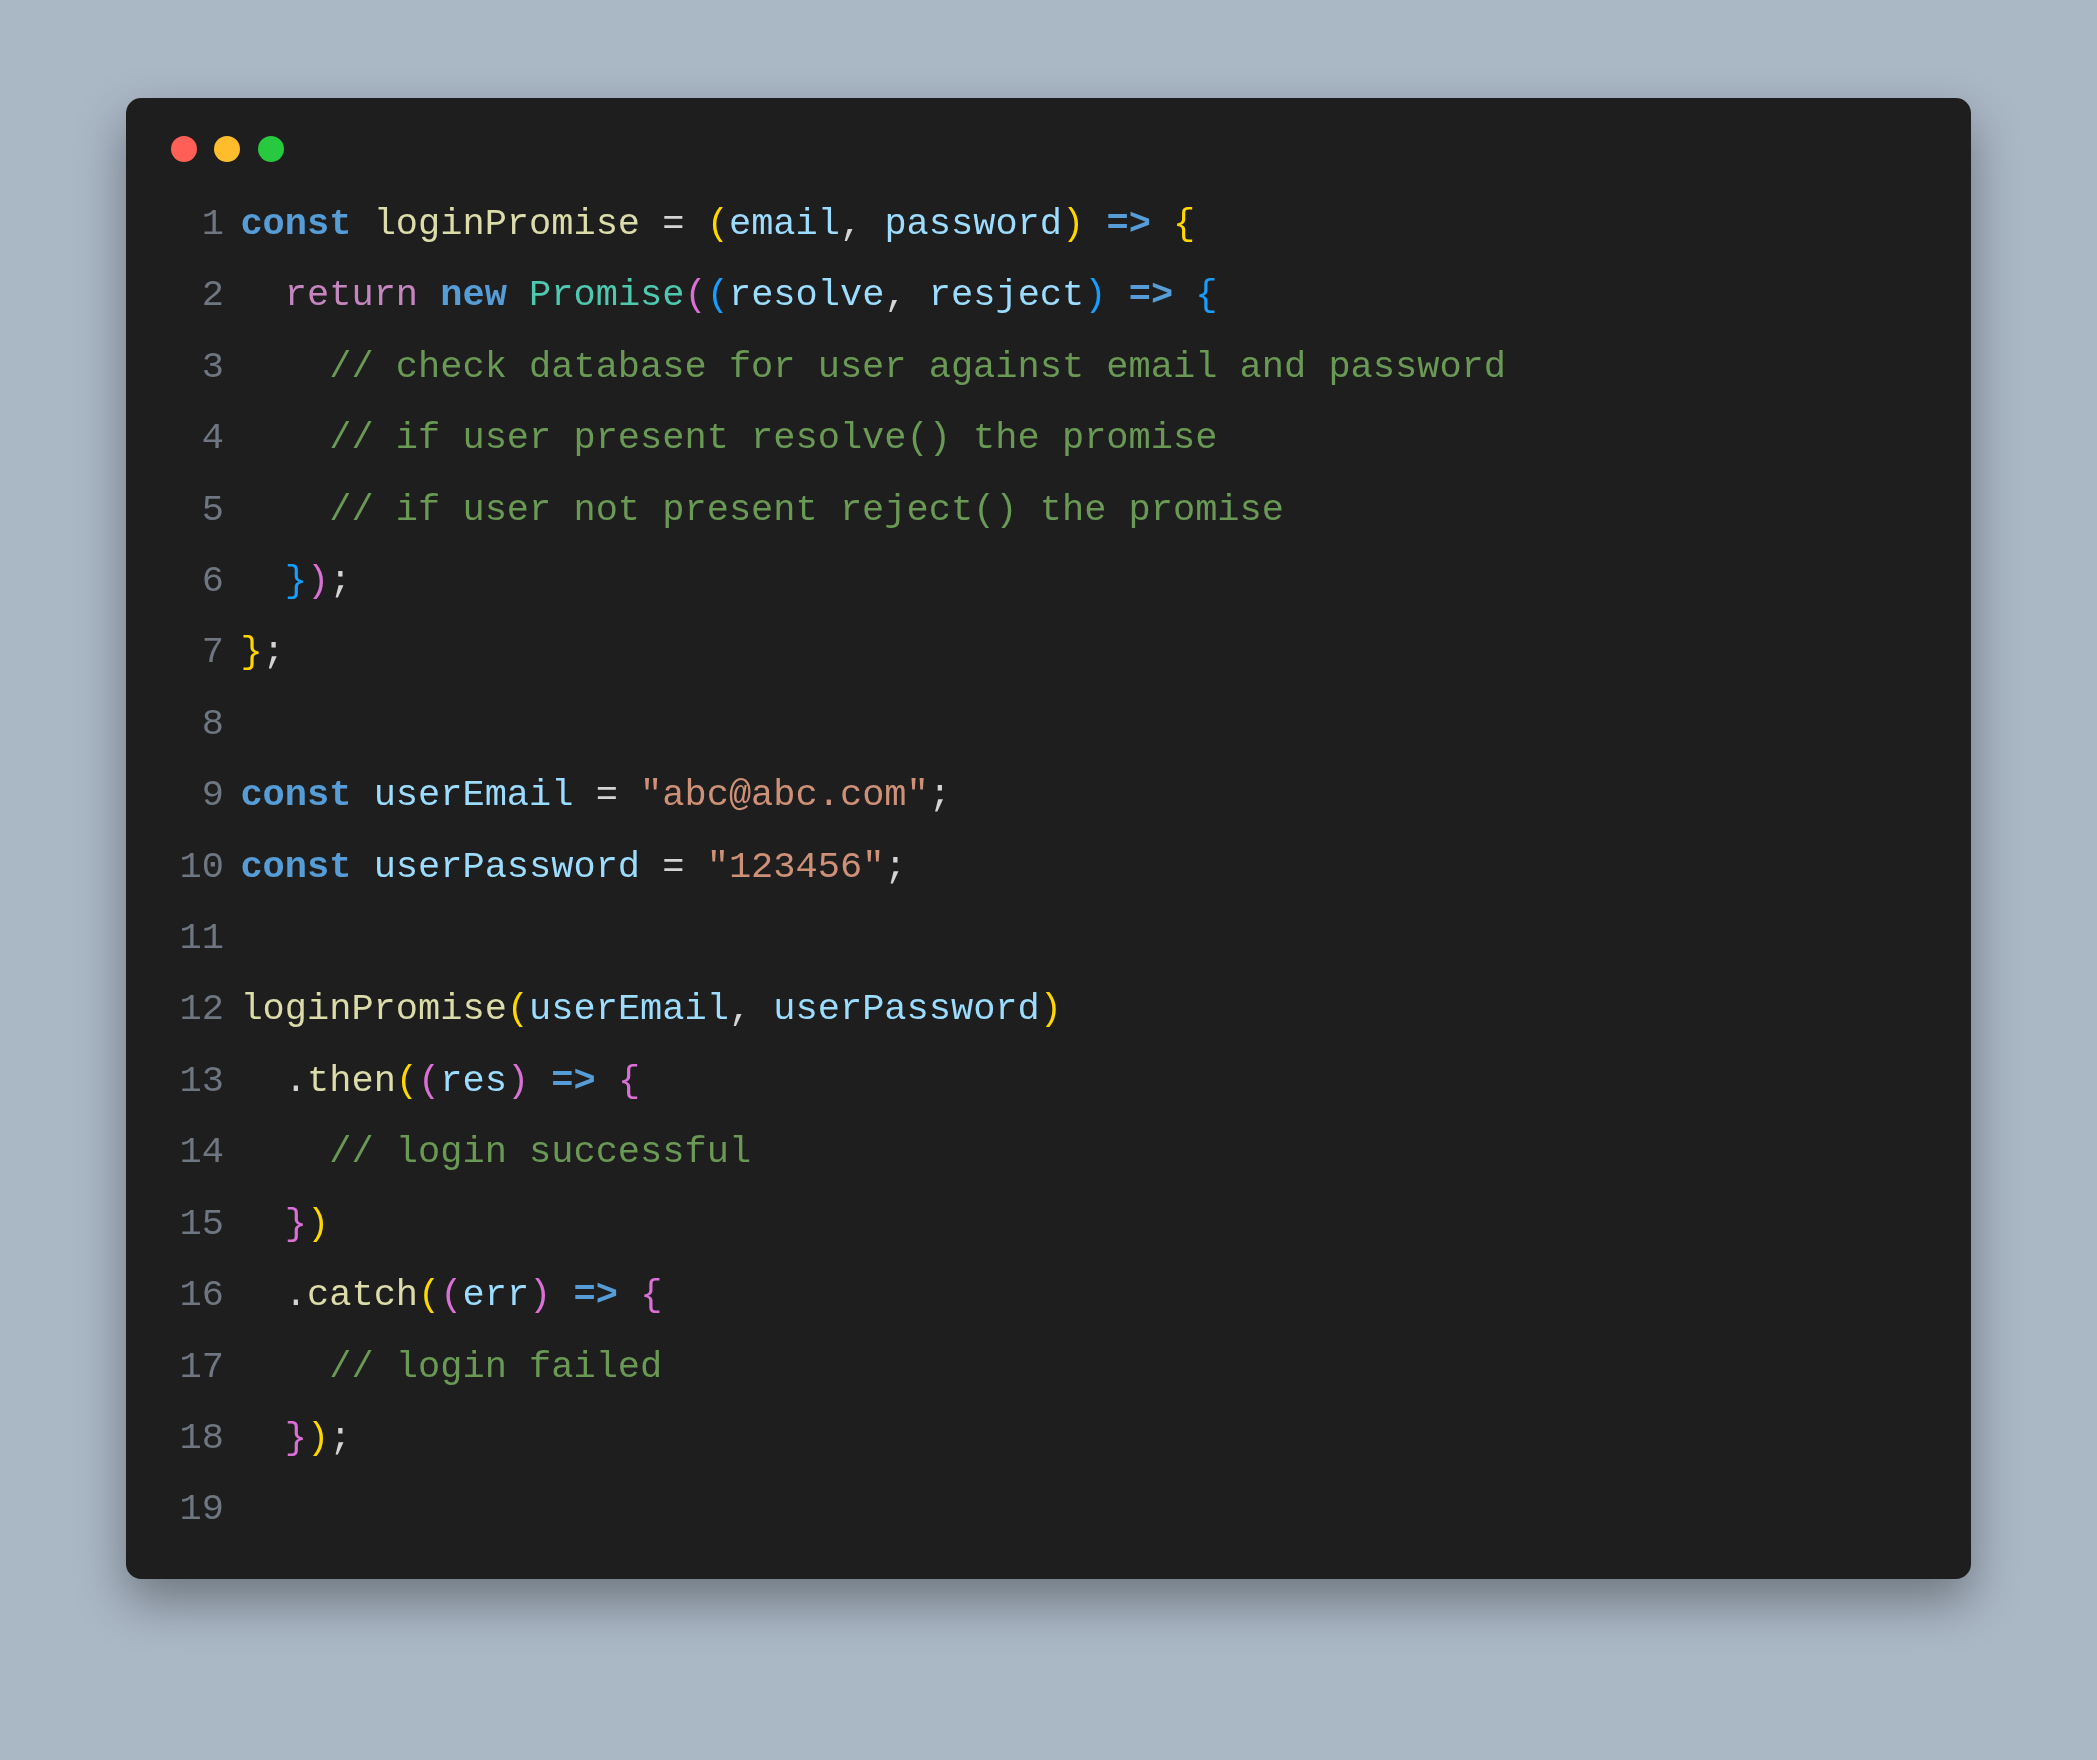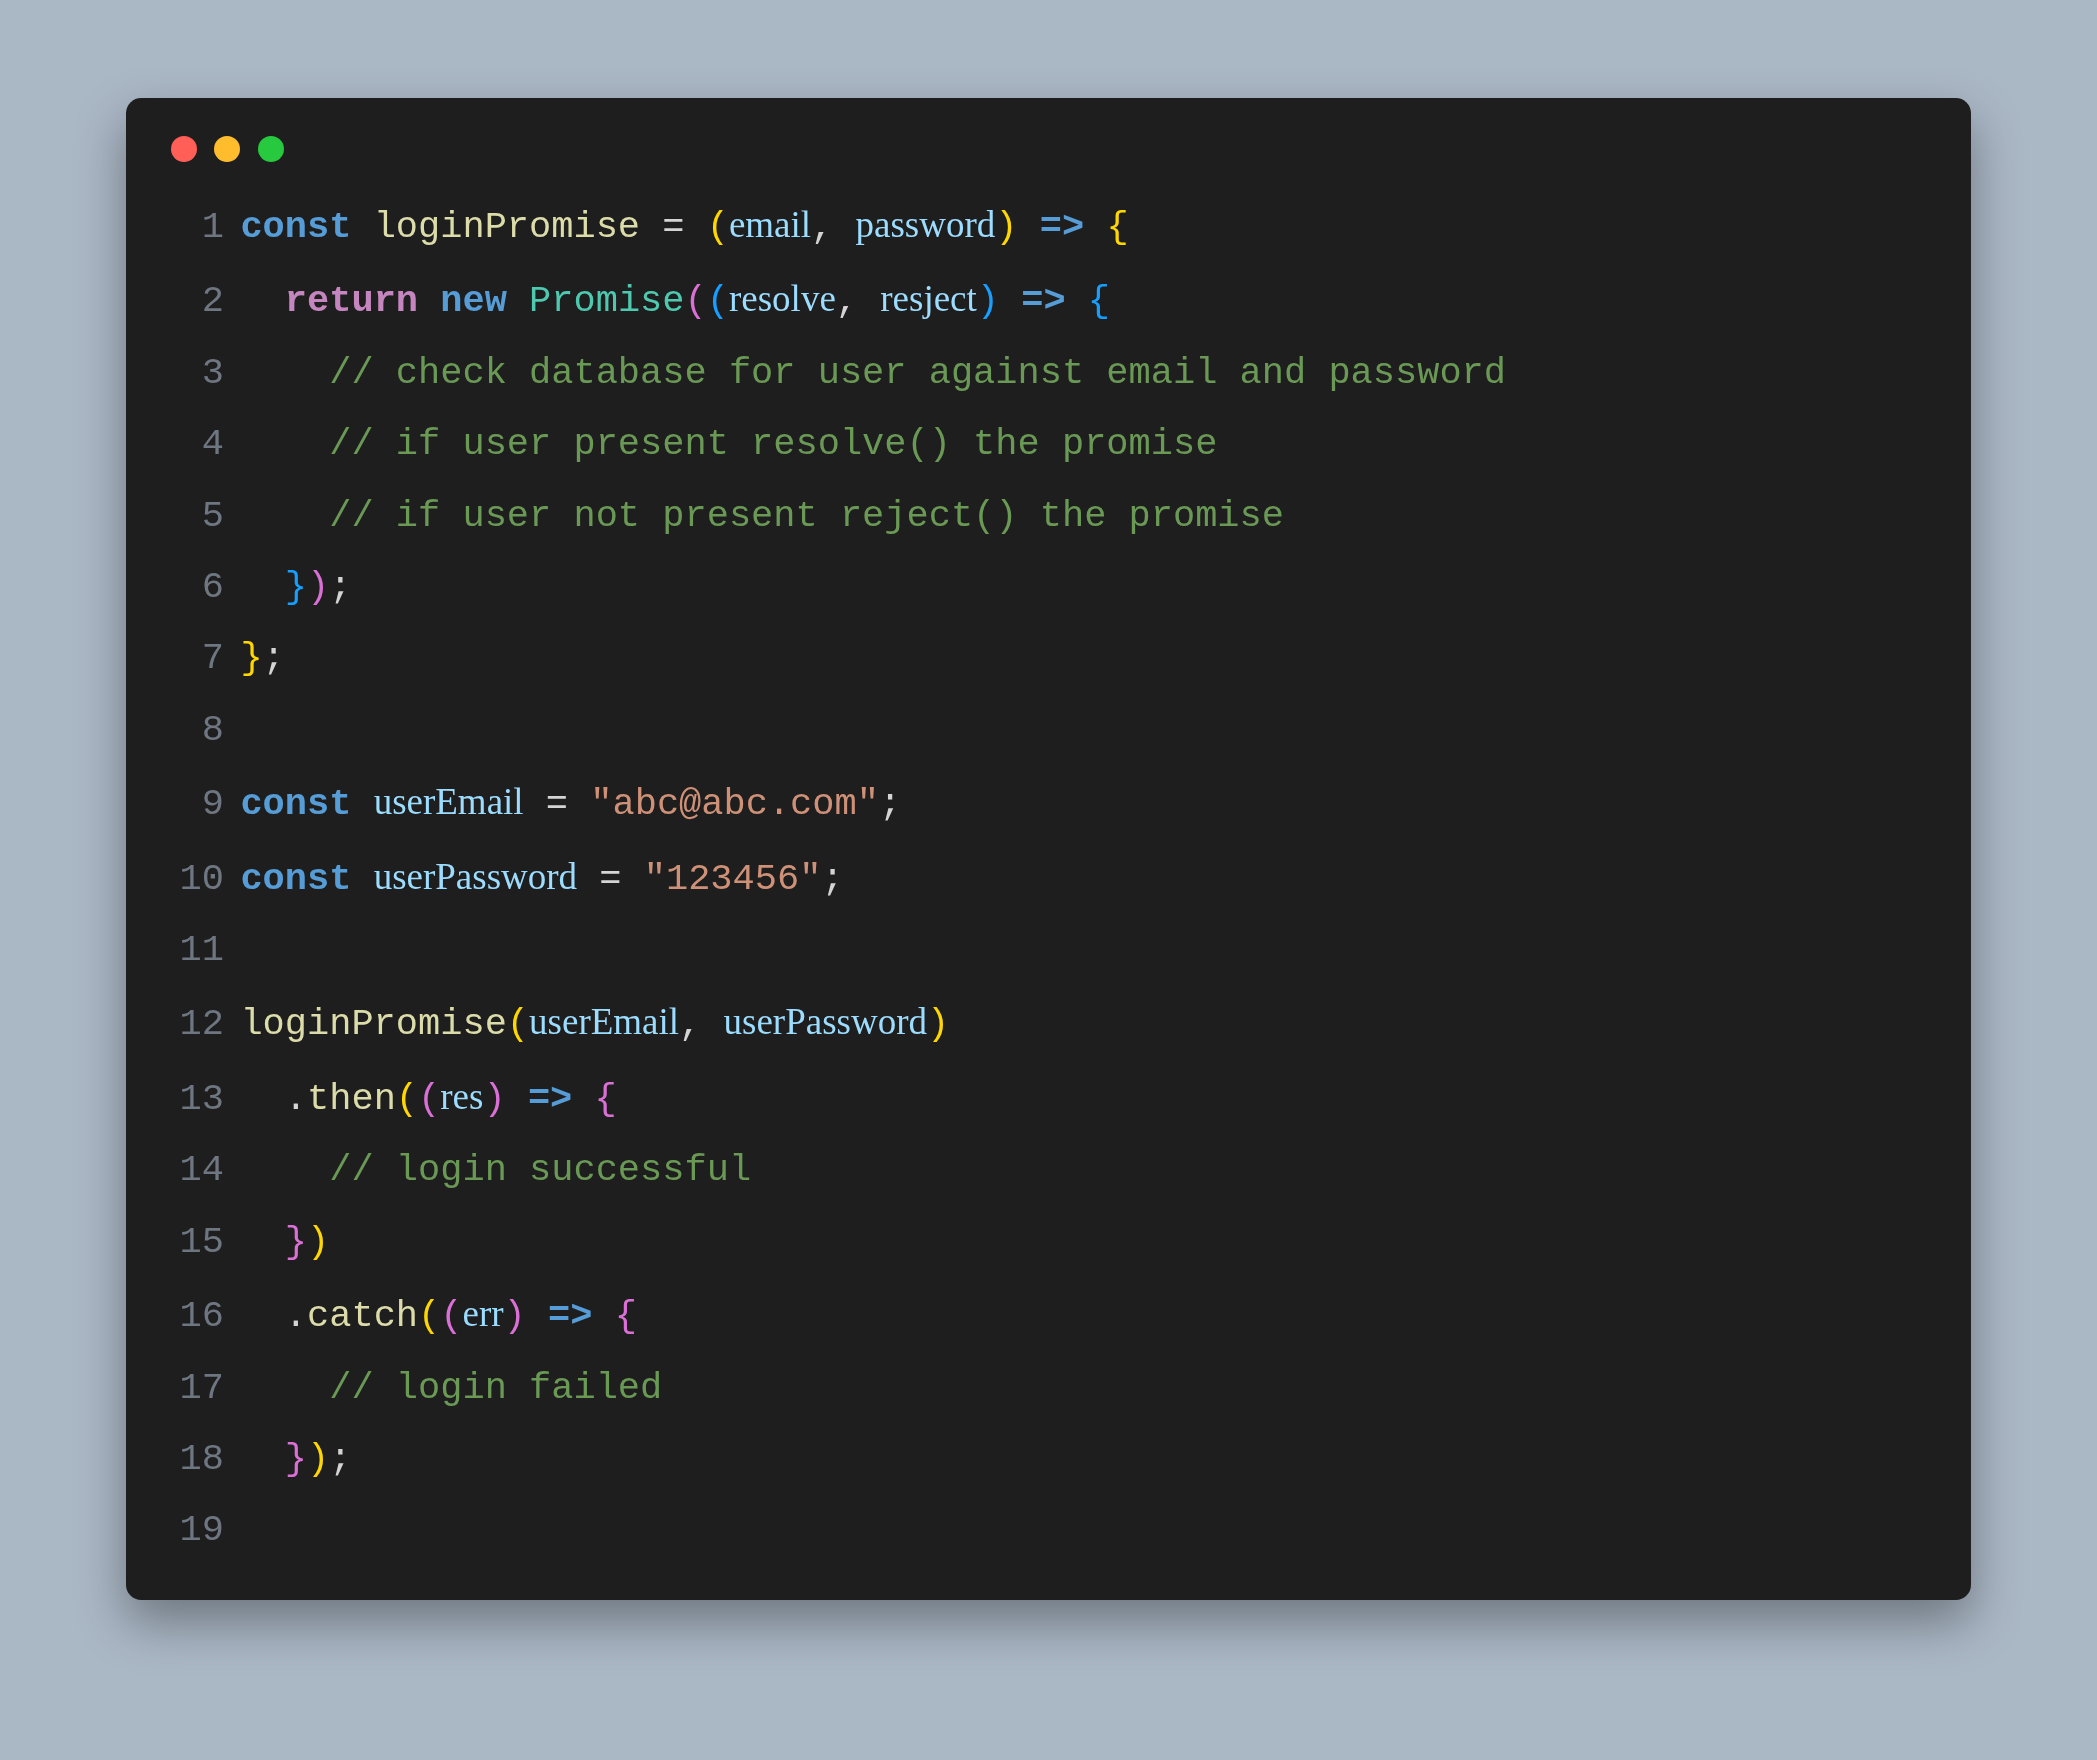--- a/index.html
+++ b/index.html
@@ -76,22 +76,22 @@
     color: var(--line-num);
     user-select: none;
     flex-shrink: 0;
   }
   .gap {
     display: inline-block;
     width: 16.4px;
     flex-shrink: 0;
   }
   .tok-storage { color: var(--c-storage); font-weight: bold; }
-  .tok-keyword { color: var(--c-keyword); font-weight: bold; }
-  .tok-var     { color: var(--c-var); font-family: Liberation Serif, serif; }
+  .tok-keyword { color: var(--c-keyword); }
+  .tok-var     { color: var(--c-var); }
   .tok-func    { color: var(--c-func); }
   .tok-class   { color: var(--c-class); }
   .tok-string  { color: var(--c-string); }
   .tok-comment { color: var(--c-comment); }
   .tok-default { color: var(--c-default); }
   .tok-p1      { color: var(--c-paren); }
   .tok-p2      { color: var(--c-paren2); }
   .tok-p3      { color: var(--c-paren3); }
 </style>
 </head>

